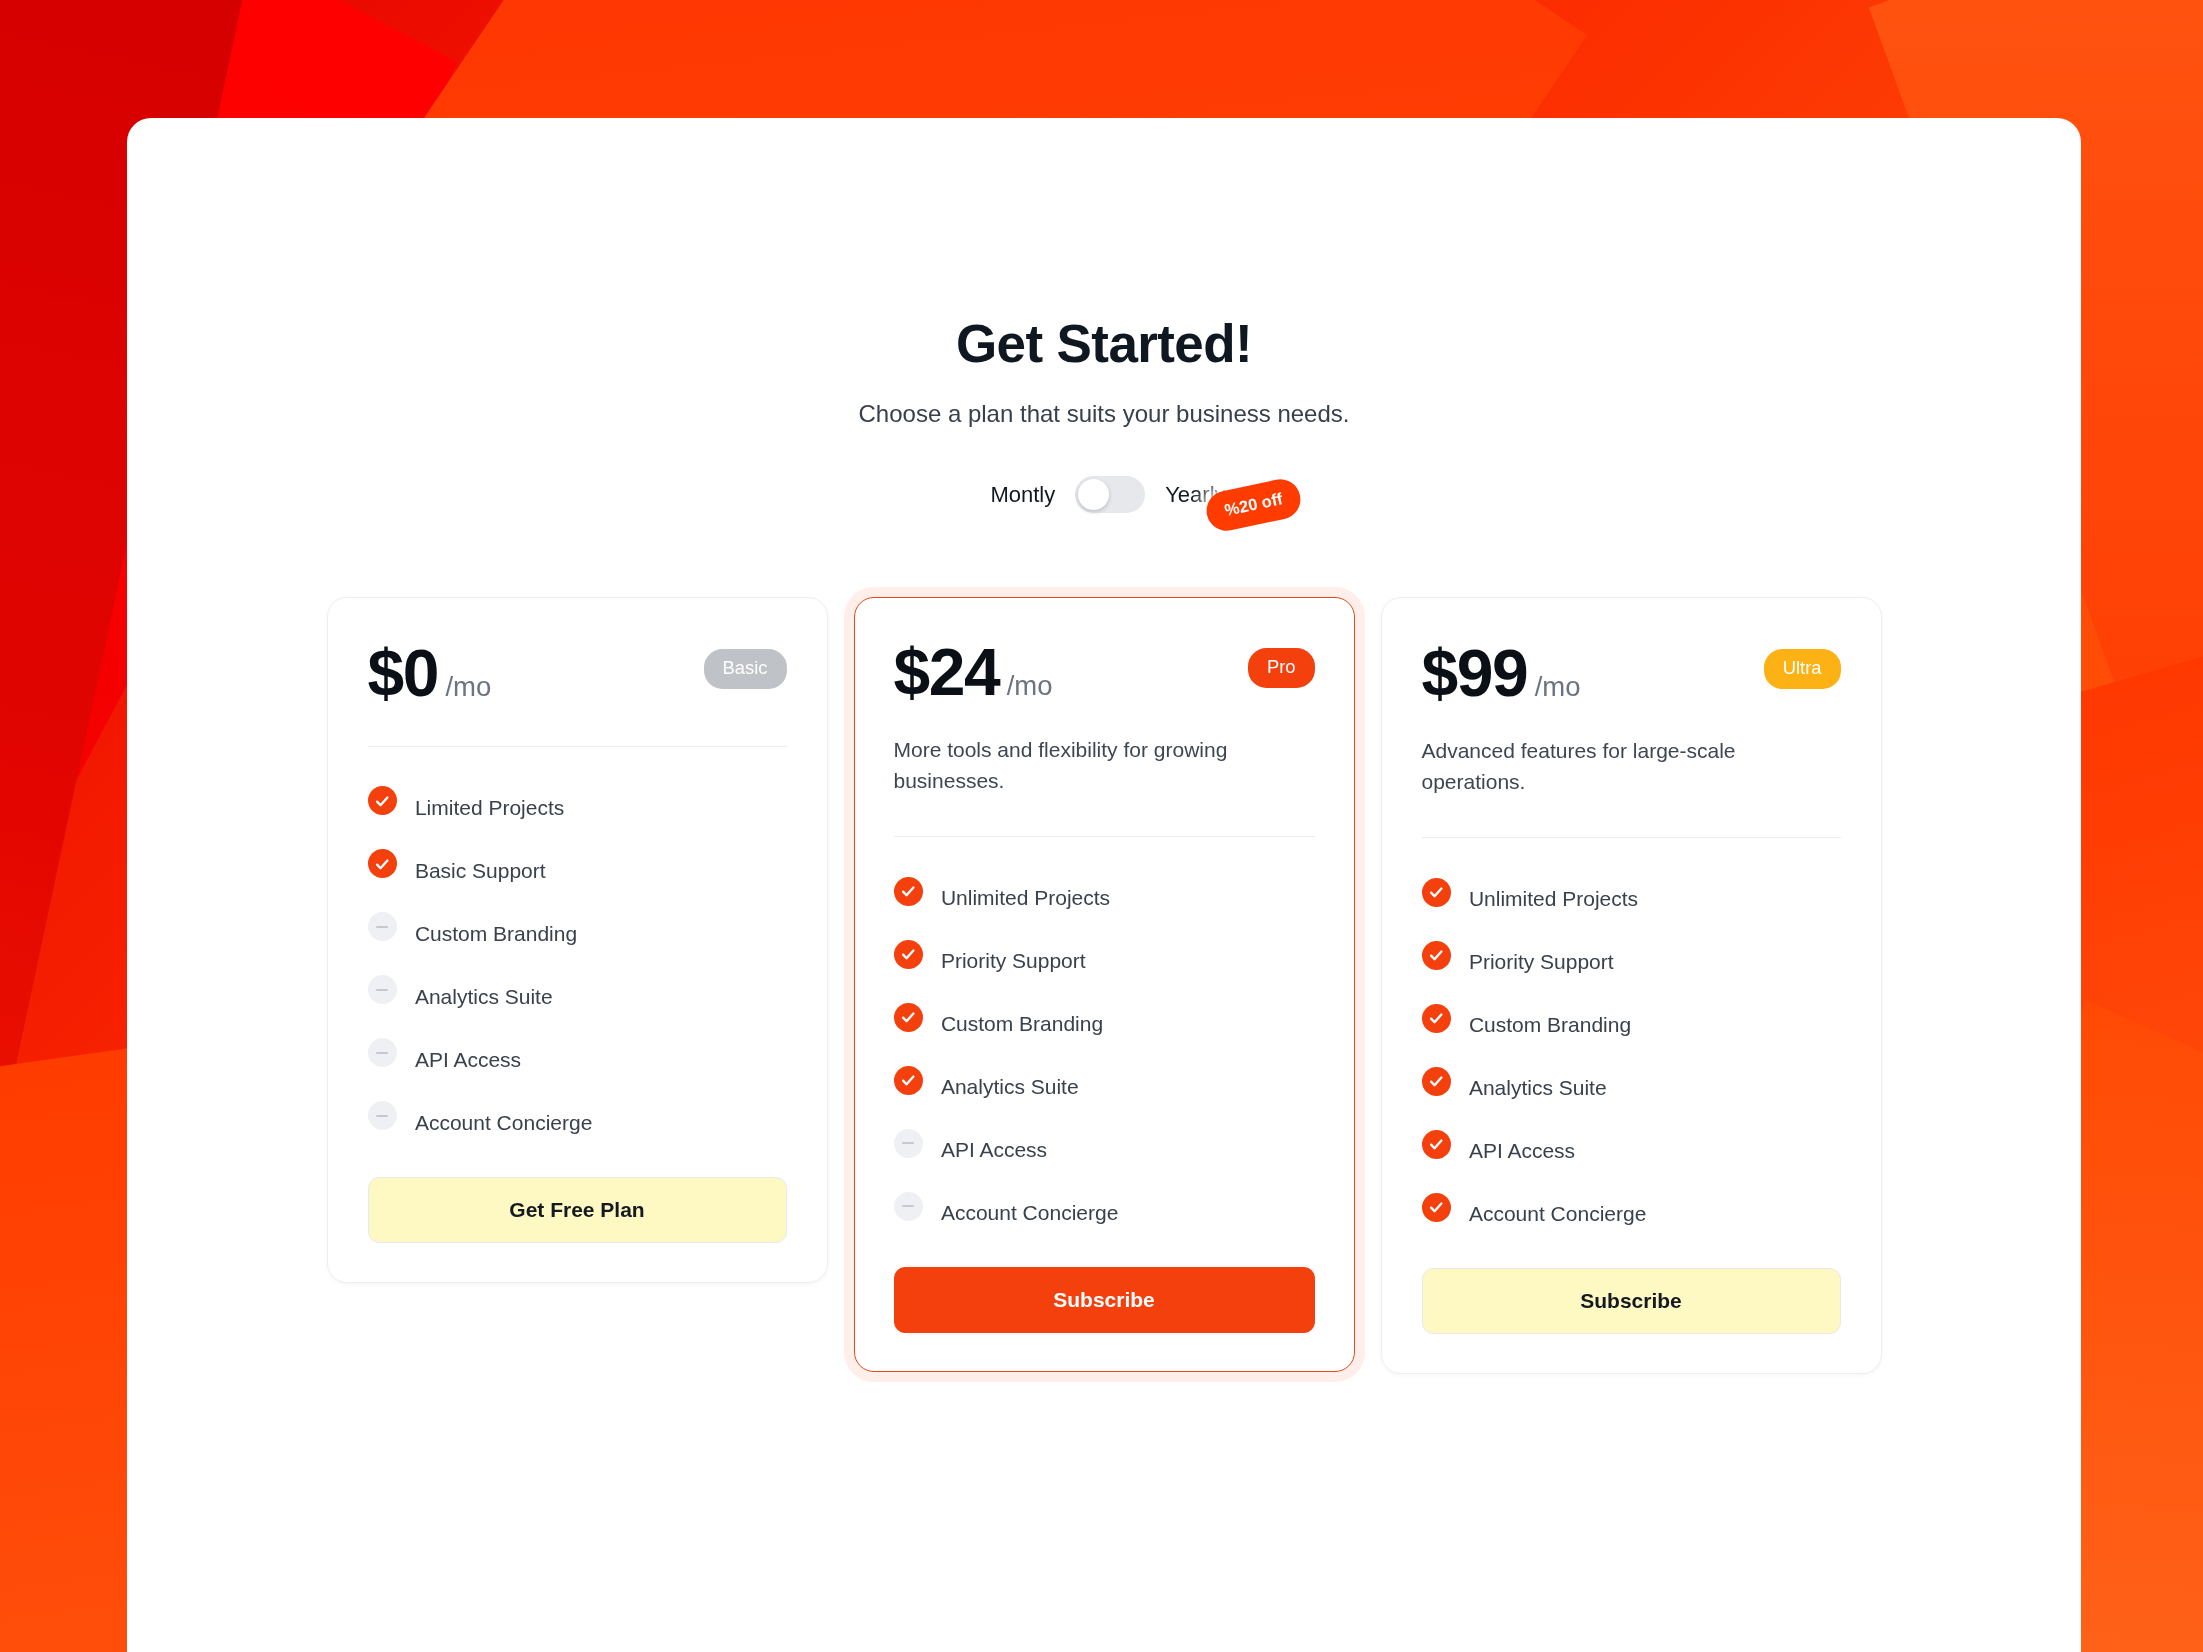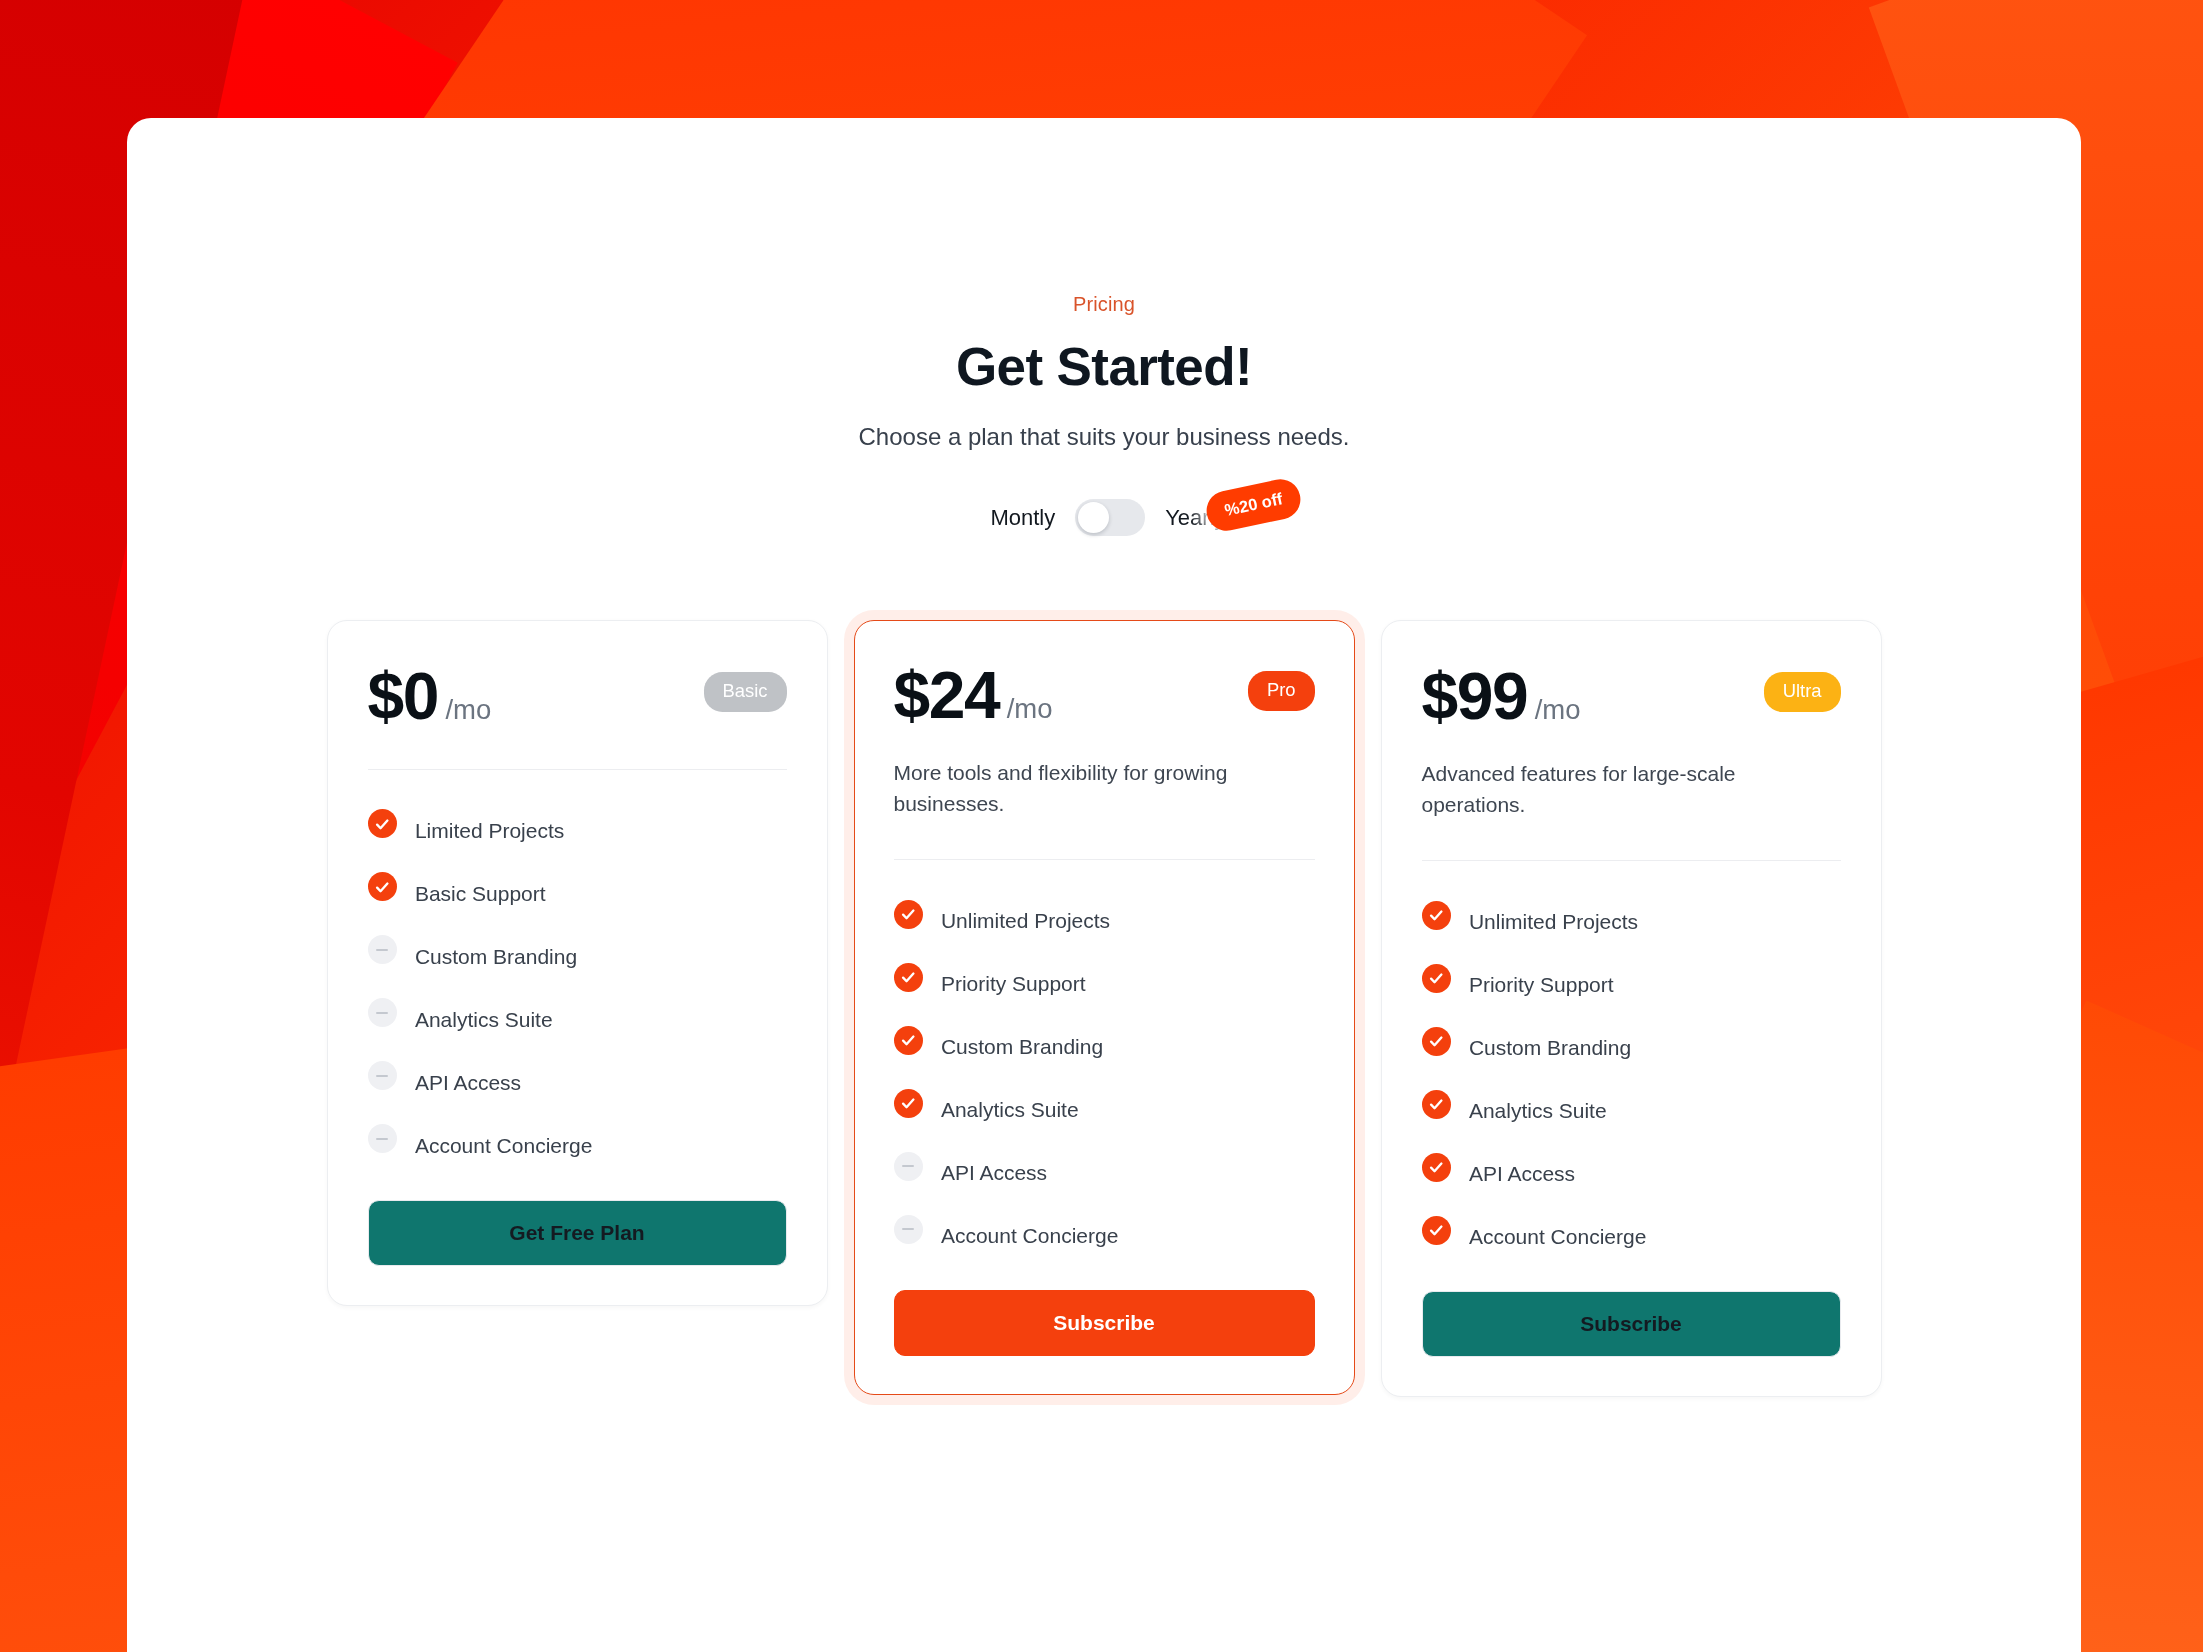--- a/index.html
+++ b/index.html
@@ -268,21 +268,21 @@
     display: block;
     width: 100%;
     margin-top: 42px;
     padding: 20px 0;
     border-radius: 11px;
     font-size: 21px;
     font-weight: 700;
     text-align: center;
     cursor: pointer;
     border: 0.9px solid #e8eaee;
-    background: #0f766e;
+    background: #fef9c3;
     color: #141a21;
     font-family: "Liberation Sans", sans-serif;
   }
   .cta.primary {
     background: #f4400d;
     color: #ffffff;
     border-color: #f4400d;
   }
 </style>
 </head>
@@ -294,21 +294,20 @@
   <div class="facet facet-c"></div>
   <div class="facet facet-d"></div>
   <div class="facet facet-e"></div>
   <div class="facet facet-f"></div>
   <div class="facet facet-g"></div>
 </div>
 
 <div class="panel">
 
   <div class="header">
-    <div class="eyebrow">Pricing</div>
     <h1 class="headline">Get Started!</h1>
     <p class="subhead">Choose a plan that suits your business needs.</p>
 
     <div class="billing">
       <span class="billing-label">Montly</span>
       <span class="switch">
         <span class="knob"></span>
       </span>
       <span class="billing-label">Yearly</span>
     </div>

